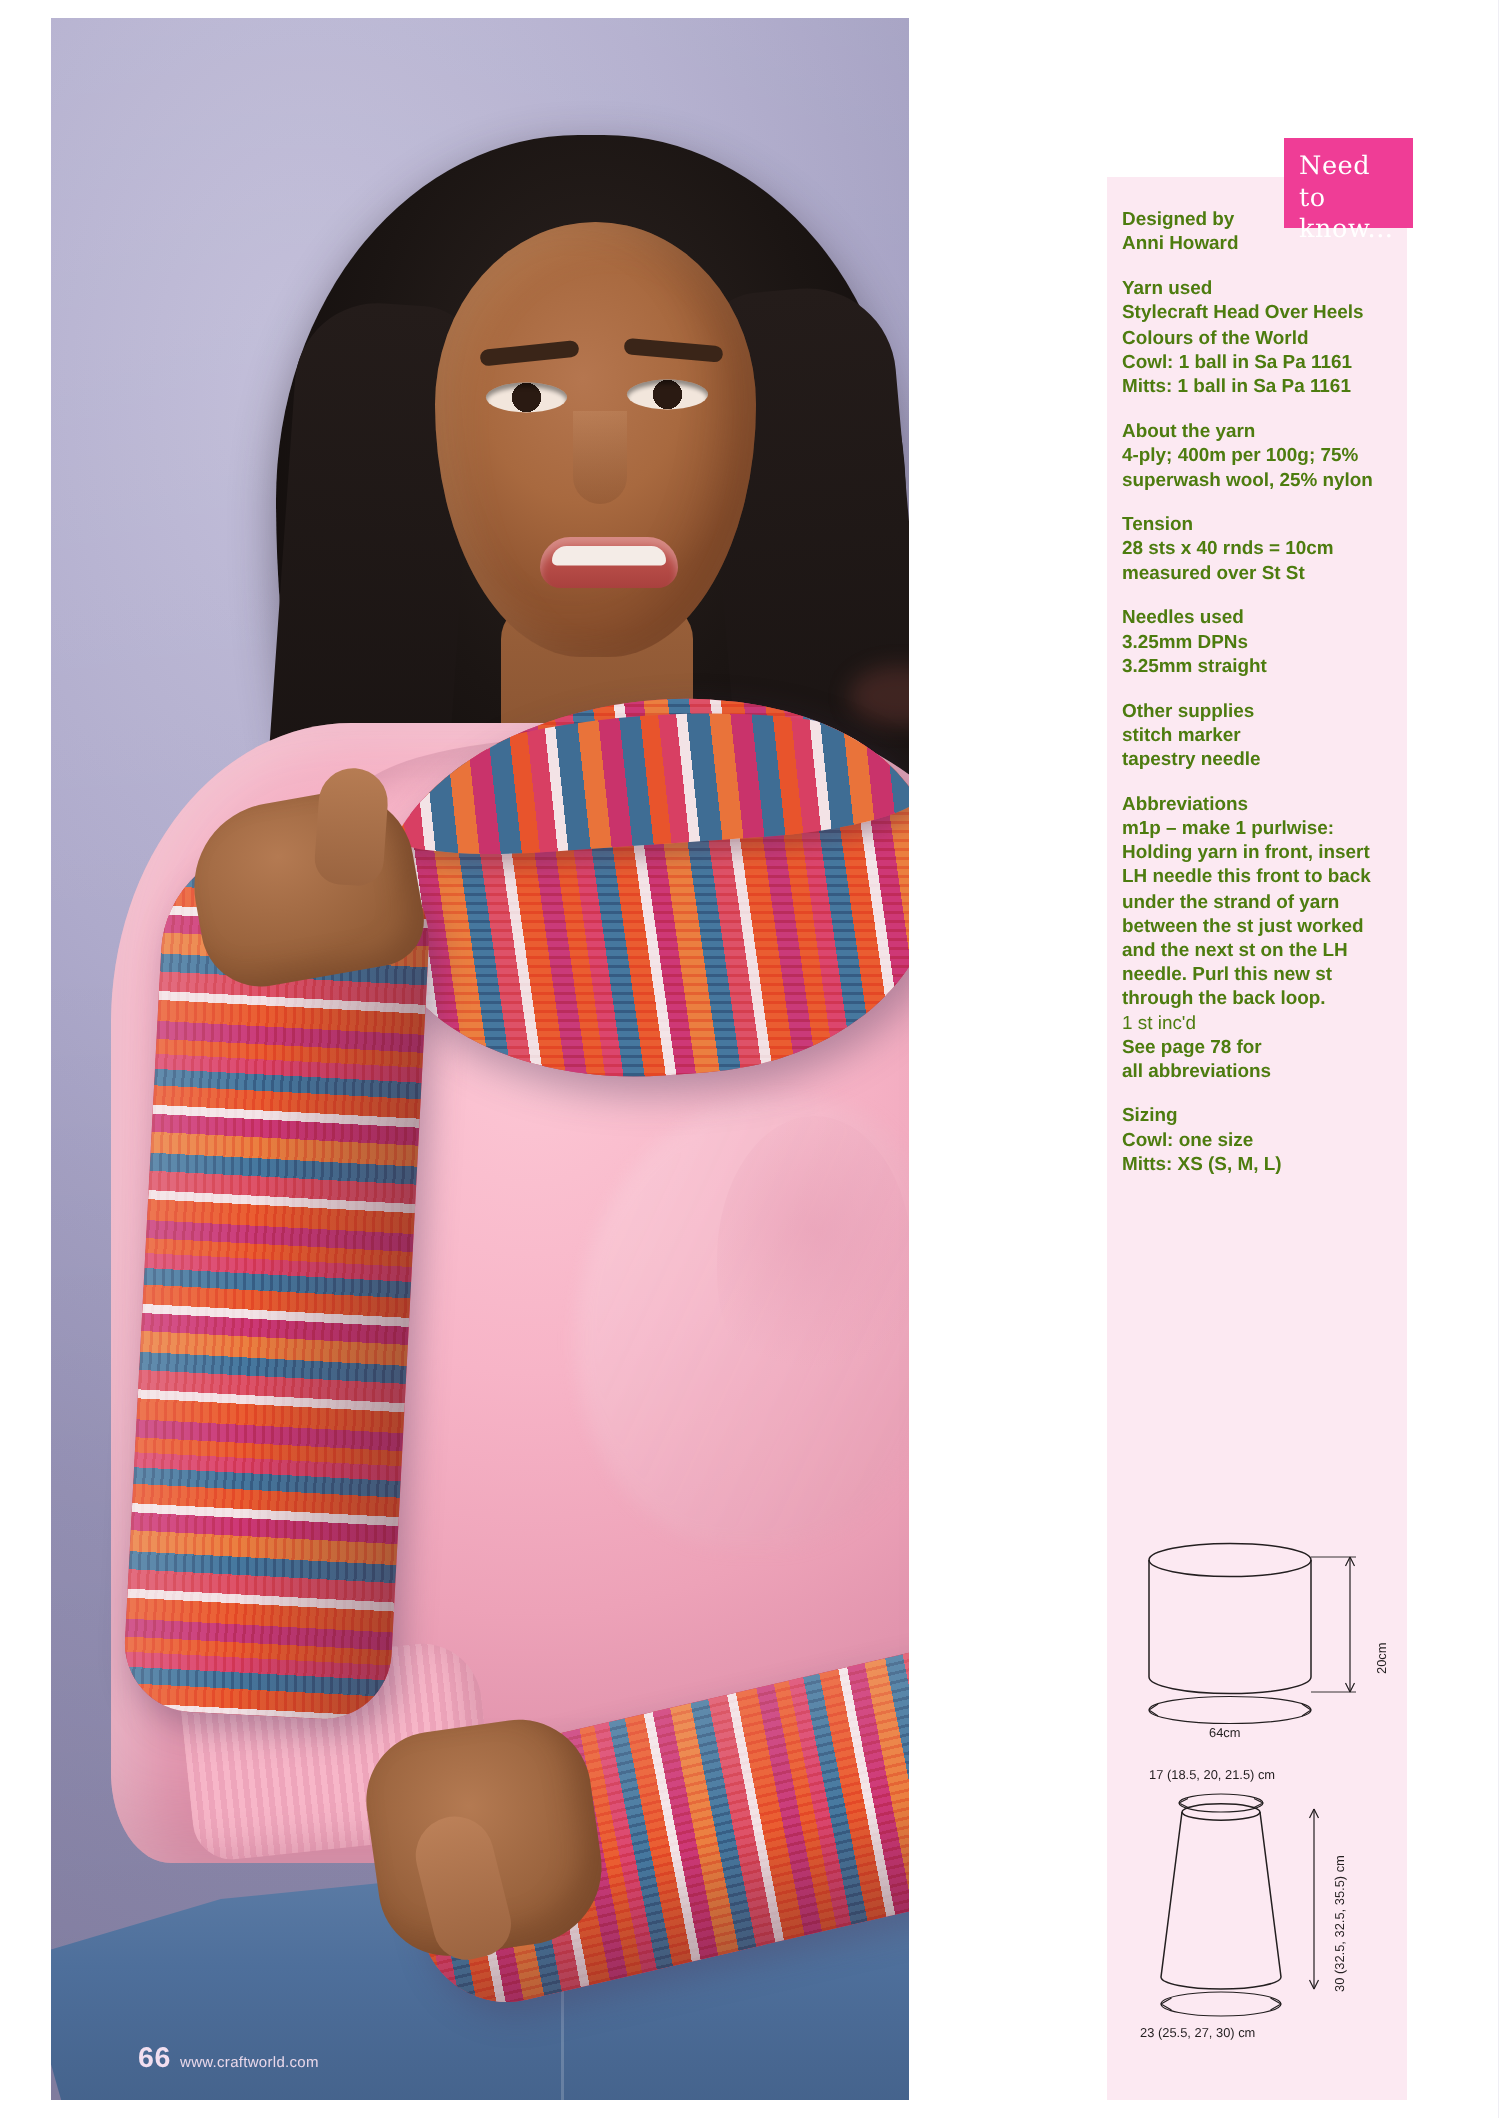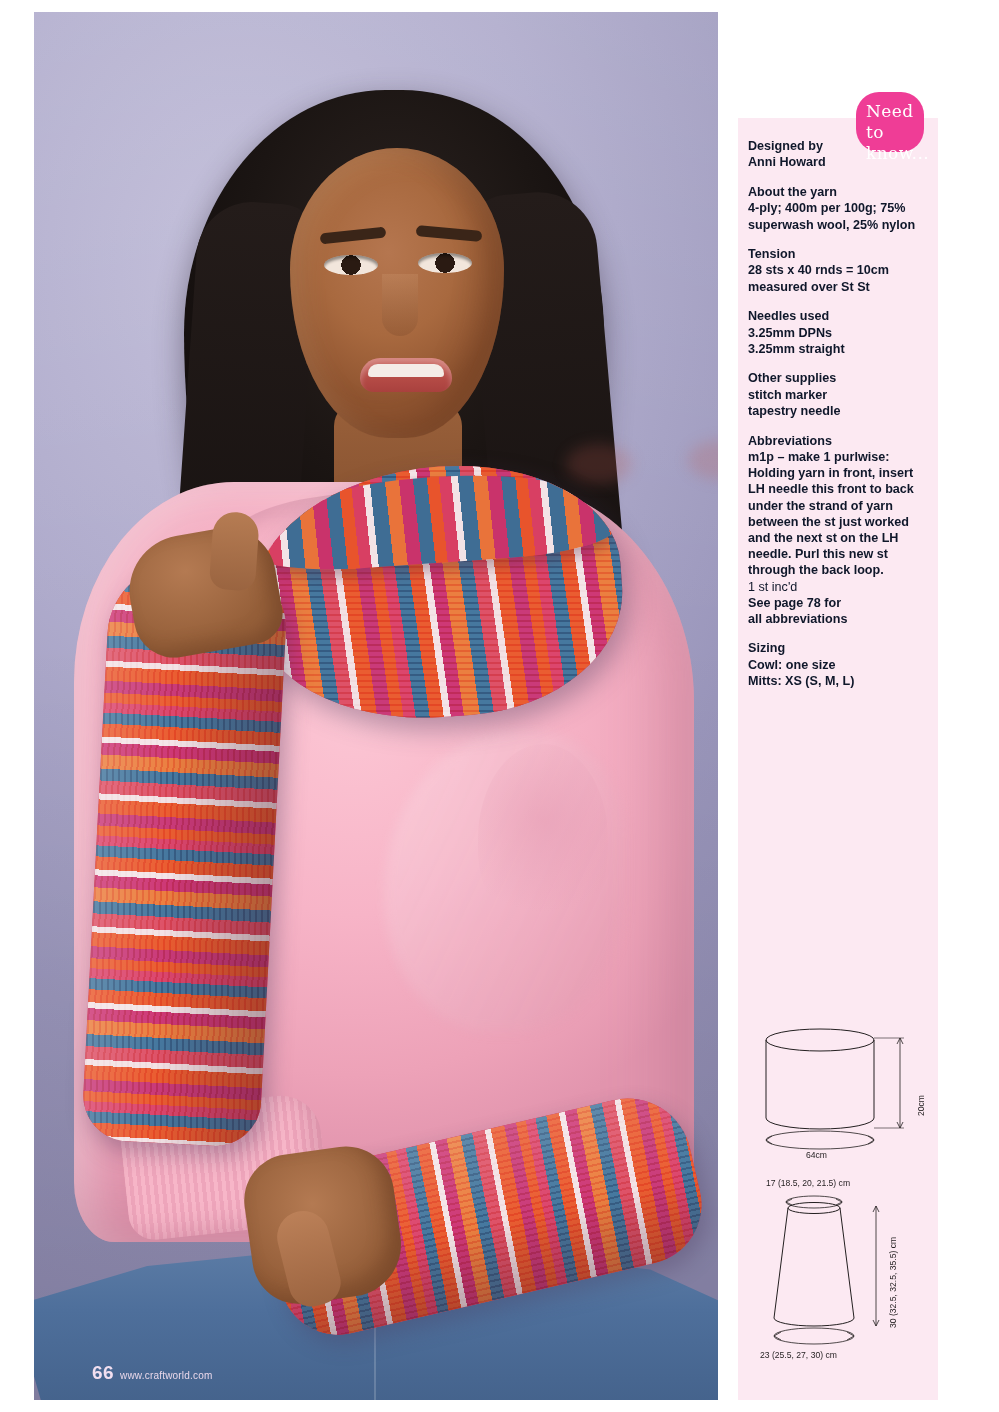--- a/index.html
+++ b/index.html
@@ -21,21 +21,21 @@
     left: 0; top: 0;
     width: 999px; height: 1412px;
     background: #ffffff;
   }
 
   
   .photo {
     position: absolute;
     left: 34px;
     top: 12px;
-    width: 684px;
+    width: 572px;
     height: 1388px;
     overflow: hidden;
     background: #a9a7c4;
   }
   
   .backdrop {
     position: absolute;
     inset: 0;
     background:
       radial-gradient(120% 80% at 30% 18%, #c0bcd8 0%, #aeaacb 38%, #9a96bb 70%, #8e8ab0 100%);
@@ -299,38 +299,37 @@
     left: 738px;
     top: 118px;
     width: 200px;
     height: 1282px;
     background: #fce9f2;
   }
   .ntk-tab {
     position: absolute;
     left: 856px;
     top: 92px;
-    width: 68px;
+    width: 86px;
     height: 60px;
     background: #ef3d96;
     color: #ffffff;
     font-family: "DejaVu Serif", serif;
     font-size: 17px;
     line-height: 21px;
     padding: 9px 8px 0 10px;
     box-sizing: border-box;
     letter-spacing: 0.4px;
-    border-radius: 23px;
   }
   .ntk-inner {
     position: absolute;
     left: 748px;
     top: 138px;
     width: 186px;
-    color: #0f172a;
+    color: #4d7c0f;
     font-size: 12.6px;
     line-height: 16.4px;
   }
   .blk { margin-bottom: 13px; }
   .blk .h { font-weight: bold; }
   .blk .b { font-weight: bold; }
   .ital { }
   .tight { line-height: 16.2px; }
 
   
@@ -429,20 +428,27 @@
 
   <div class="ntk-tab">Need to know...</div>
 
   <div class="ntk-inner">
 
     <div class="blk">
       <div class="h">Designed by</div>
       <div class="b">Anni Howard</div>
     </div>
 
+    <div class="blk">
+      <div class="h">Yarn used</div>
+      <div class="b">Stylecraft Head Over Heels</div>
+      <div class="b">Colours of the World</div>
+      <div class="h">Cowl: 1 ball in Sa Pa 1161</div>
+      <div class="h">Mitts: 1 ball in Sa Pa 1161</div>
+    </div>
 
     <div class="blk">
       <div class="h">About the yarn</div>
       <div class="b">4-ply; 400m per 100g; 75%</div>
       <div class="b">superwash wool, 25% nylon</div>
     </div>
 
     <div class="blk">
       <div class="h">Tension</div>
       <div class="b">28 sts x 40 rnds = 10cm</div>

